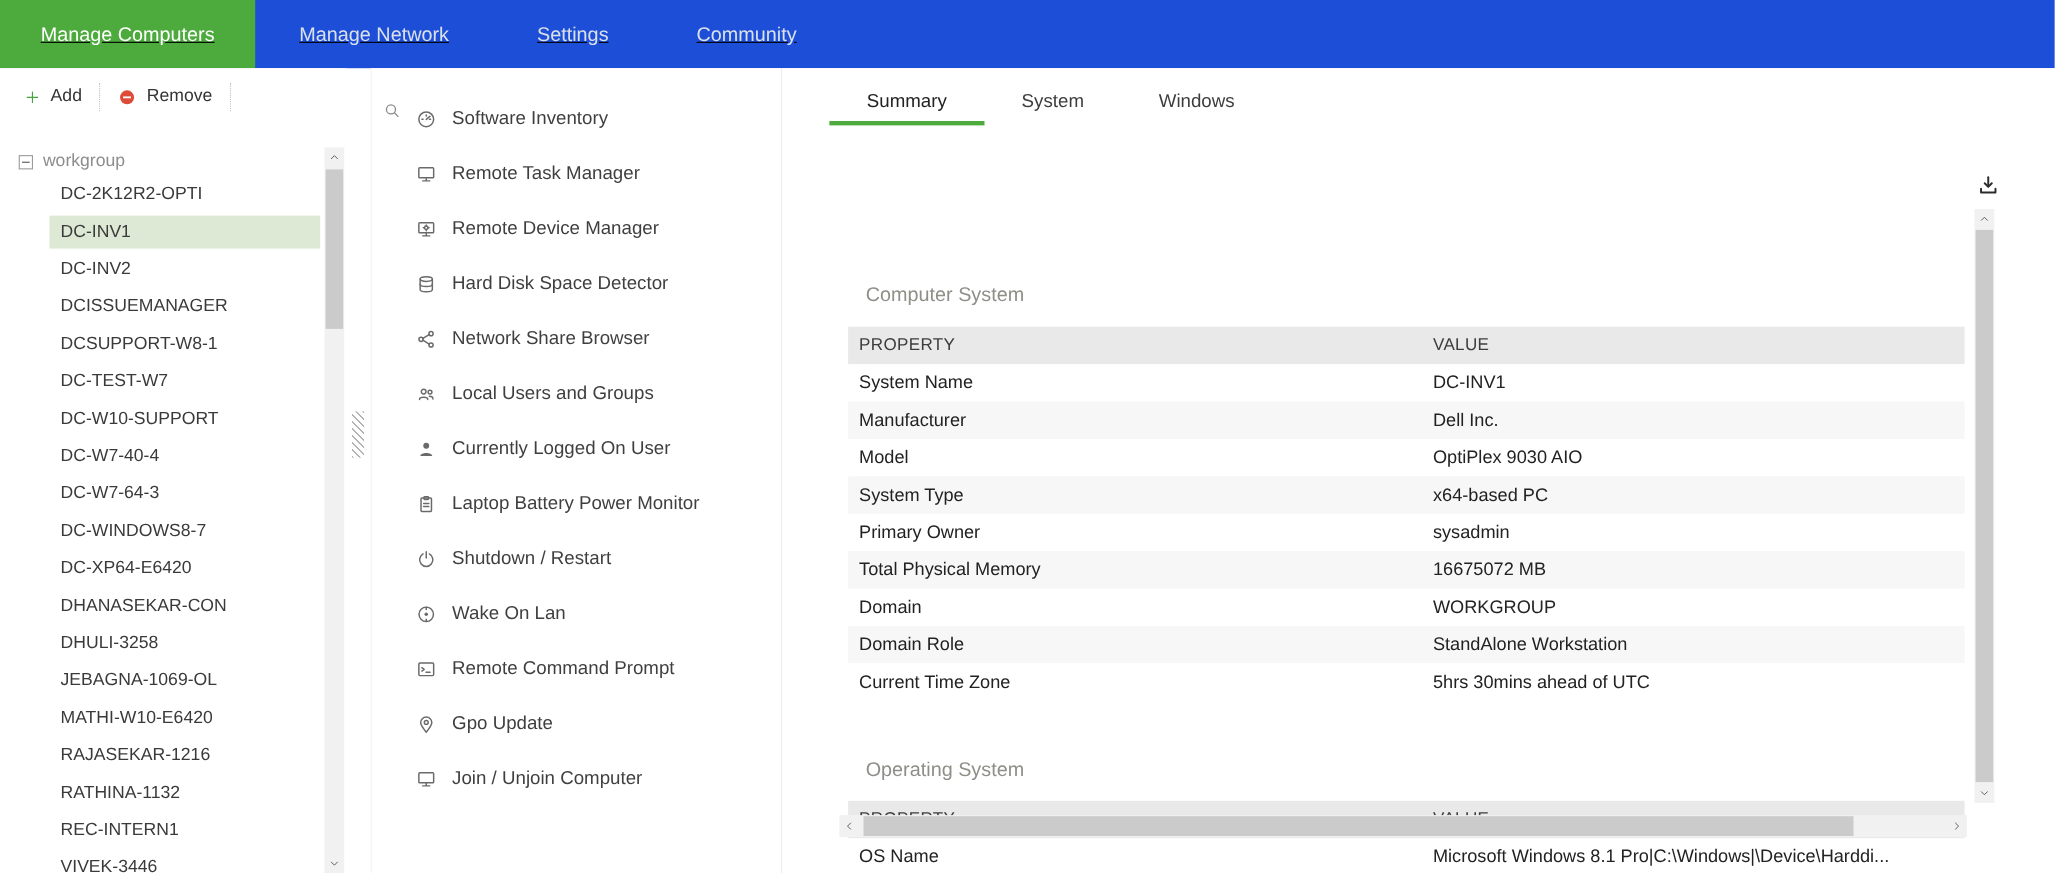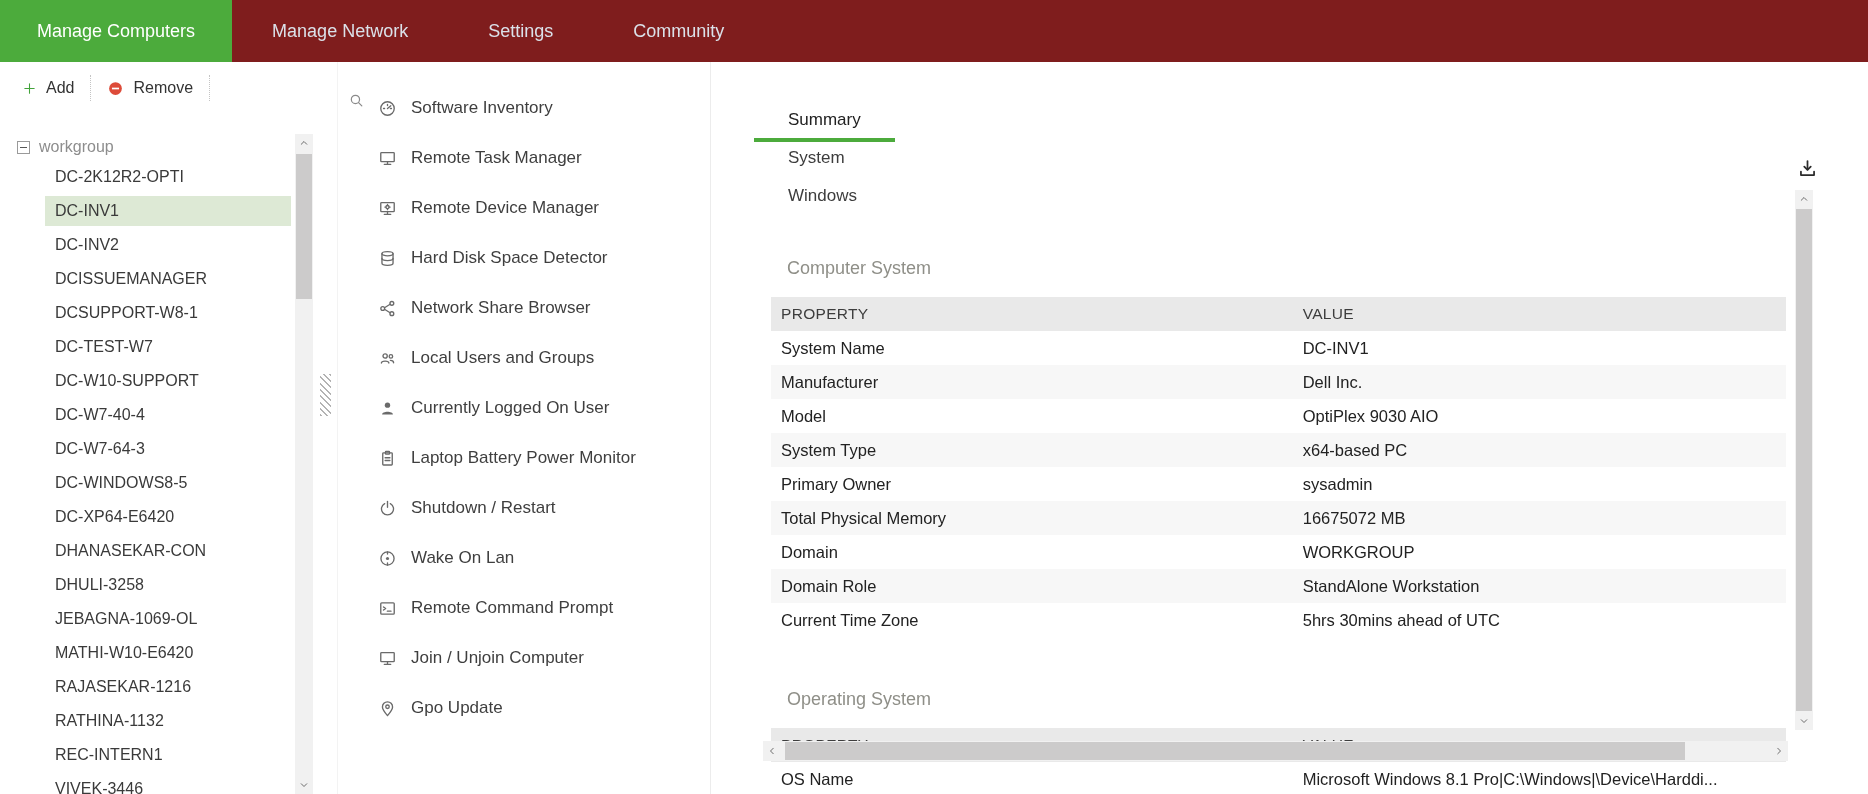--- a/index.html
+++ b/index.html
@@ -3,21 +3,21 @@
 <meta charset="utf-8">
 <style>
   * { box-sizing: border-box; }
   html,body { margin:0; padding:0; width:1868px; height:794px; overflow:hidden;
     font-family:"Liberation Sans","DejaVu Sans",sans-serif; background:#fff; }
 
   
   svg.icon { fill:none; stroke:currentColor; stroke-width:1.7; stroke-linecap:round; stroke-linejoin:round; }
 
   
-  .topnav { height:62px; background:#7f1d1d; display:flex; align-items:stretch; }
+  .topnav { height:62px; background:#1d4ed8; display:flex; align-items:stretch;text-decoration:underline; }
   .nav-item { display:flex; align-items:center; padding:0 40px; font-size:18px; color:#dbe1e9; cursor:default; white-space:nowrap; }
   .nav-item.active { background:#4cab3c; color:#fff; padding:0 37px; }
 
   .main { display:flex; height:732px; position:relative; }
 
   
   .left-panel { width:315px; position:relative; background:#fff; flex:none; }
   .toolbar { height:52px; display:flex; align-items:center; padding-left:16px; }
   .tb-btn { background:none; border:none; display:flex; align-items:center; gap:9px; font-size:16px;
     color:#333; font-family:inherit; cursor:pointer; padding:4px 6px; }
@@ -45,21 +45,21 @@
   .tools-search svg { width:17px; height:17px; }
   .tool-item { height:50px; display:flex; align-items:center; gap:14px; padding-left:40px;
     font-size:17px; color:#3f3f3f; cursor:pointer; }
   .ticon { width:19px; height:19px; flex:none; color:#6a6a6a; }
   .tool-item.selected { background:#8da98a; color:#fff; }
   .tool-item.selected .ticon { color:#fff; }
   .tool-label { white-space:nowrap; }
 
   
   .content { flex:1; position:relative; background:#fff; }
-  .tabs { position:absolute; top:42px; left:43px; display:flex;flex-direction:column; }
+  .tabs { position:absolute; top:14px; left:43px; display:flex; }
   .tab { padding:6px 34px 12px; font-size:17px; color:#3d3d3d; cursor:pointer; }
   .tab.active { border-bottom:4px solid #4cab3c; padding-bottom:8px; color:#222; }
   .export-btn { position:absolute; top:94px; right:48px; background:none; border:none; color:#2b2b2b; cursor:pointer; padding:2px; }
   .export-btn svg { width:21px; height:21px; stroke-width:2; }
 
   .content-body { position:absolute; top:196px; left:60px; right:82px; }
   .section + .section { margin-top:52px; }
   .section-title { margin:0 0 18px 16px; font-size:18px; font-weight:normal; color:#8f8f88; }
   .table { width:100%; }
   .thead, .trow { display:grid; grid-template-columns:51.4% 48.6%; align-items:center; height:34px; }
@@ -227,21 +227,21 @@
           <div class="tree-item">DCSUPPORT-W8-1</div>
 
           <div class="tree-item">DC-TEST-W7</div>
 
           <div class="tree-item">DC-W10-SUPPORT</div>
 
           <div class="tree-item">DC-W7-40-4</div>
 
           <div class="tree-item">DC-W7-64-3</div>
 
-          <div class="tree-item">DC-WINDOWS8-5</div>
+          <div class="tree-item">DC-WINDOWS8-7</div>
 
           <div class="tree-item">DC-XP64-E6420</div>
 
           <div class="tree-item">DHANASEKAR-CON</div>
 
           <div class="tree-item">DHULI-3258</div>
 
           <div class="tree-item">JEBAGNA-1069-OL</div>
 
           <div class="tree-item">MATHI-W10-E6420</div>
@@ -347,29 +347,29 @@
       <span class="tool-label">Wake On Lan</span>
     </div>
     <div class="tool-item">
       <svg class="icon ticon">
           <use href="#i-terminal"></use>
         </svg>
       <span class="tool-label">Remote Command Prompt</span>
     </div>
     <div class="tool-item">
       <svg class="icon ticon">
+          <use href="#i-pin"></use>
+        </svg>
+      <span class="tool-label">Gpo Update</span>
+    </div>
+    <div class="tool-item">
+      <svg class="icon ticon">
           <use href="#i-monitor"></use>
         </svg>
       <span class="tool-label">Join / Unjoin Computer</span>
-    </div>
-    <div class="tool-item">
-      <svg class="icon ticon">
-          <use href="#i-pin"></use>
-        </svg>
-      <span class="tool-label">Gpo Update</span>
     </div>
   </aside>
 
   <section class="content">
     <div class="tabs">
       <div class="tab active">Summary</div>
       <div class="tab">System</div>
       <div class="tab">Windows</div>
     </div>
 

